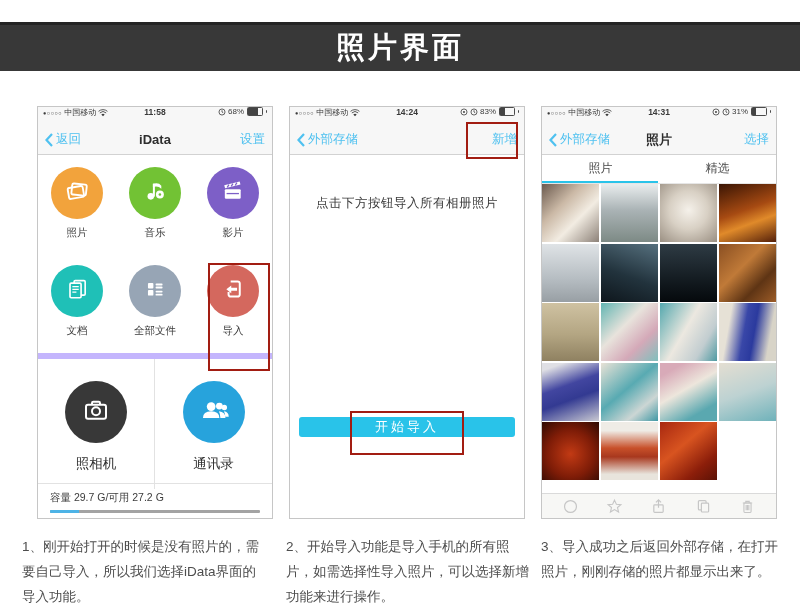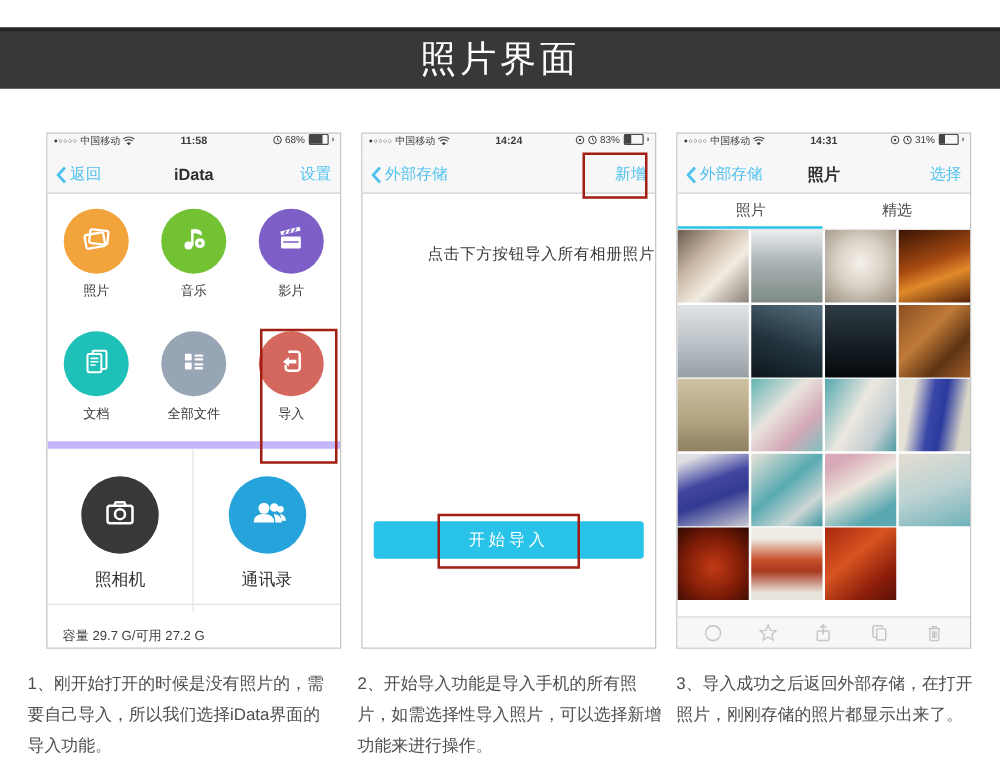--- a/index.html
+++ b/index.html
@@ -1,21 +1,21 @@
 <!DOCTYPE html>
 <html><head>
 <meta charset="utf-8">
 <style>
   html,body{margin:0;padding:0;background:#fff;}
   body{width:800px;height:615px;position:relative;font-family:"Liberation Sans",sans-serif;-webkit-font-smoothing:antialiased;}
   .stage{position:absolute;inset:0;overflow:hidden;}
 
   
   .banner{position:absolute;left:0;top:22px;width:800px;height:46px;background:#383838;border-top:3px solid #242424;display:flex;align-items:center;justify-content:center;}
-  .banner h1{margin:0;color:#fff;font-size:29px;font-weight:normal;letter-spacing:3px;}
+  .banner h1{margin:0;color:#fff;font-size:29px;font-weight:bold;letter-spacing:3px;}
 
   
   .phone{position:absolute;top:106px;width:234px;height:411px;background:#fff;border:1px solid #c6c6c6;overflow:hidden;}
   .phone1{left:37px}.phone2{left:289px}.phone3{left:541px}
 
   
   .statusbar{position:absolute;top:0;left:0;right:0;height:18px;background:#f7f7f7;display:flex;align-items:flex-start;justify-content:space-between;padding:0 5px;box-sizing:border-box;font-size:8px;color:#3a3a3a;}
   .sb-left,.sb-right{display:flex;align-items:center;gap:2px;}
   .sb-signal{font-size:5.5px;letter-spacing:.5px;}
   .sb-carrier{font-size:8px;}
@@ -35,34 +35,34 @@
   .p1-rows{position:absolute;top:48px;left:0;right:0;}
   .p1-row{display:flex;}
   .p1-cell{width:78px;height:98px;display:flex;flex-direction:column;align-items:center;box-sizing:border-box;}
   .circle{width:52px;height:52px;border-radius:50%;margin-top:12px;display:flex;align-items:center;justify-content:center;}
   .cell-label{font-size:10.5px;color:#3a3a3a;margin-top:7px;}
   .p1-row3{position:absolute;top:246px;left:0;right:0;height:130px;border-top:6px solid #c4b5fd;display:flex;}
   .p1-bigcell{width:117px;display:flex;flex-direction:column;align-items:center;box-sizing:border-box;}
   .p1-bigcell:first-child{border-right:1px solid #e2e2e2;}
   .circle-big{width:62px;height:62px;border-radius:50%;margin-top:22px;display:flex;align-items:center;justify-content:center;}
   .bigcell-label{font-size:13.5px;color:#2f2f2f;margin-top:12px;}
-  .capacity{position:absolute;top:376px;left:0;right:0;height:35px;border-top:1px solid #e2e2e2;padding:18px 12px 0;box-sizing:border-box;}
+  .capacity{position:absolute;top:376px;left:0;right:0;height:35px;border-top:1px solid #e2e2e2;padding:7px 12px 0;box-sizing:border-box;}
   .cap-text{font-size:10.5px;color:#3c3c3c;}
   .cap-bar{margin-top:5px;height:2.5px;background:#a3a3a3;border-radius:1px;overflow:hidden;}
   .cap-bar i{display:block;height:100%;background:#4db3e6;}
 
   
   .hl{position:absolute;border:2px solid #a21d12;z-index:6;}
   .hl-import{left:170px;top:156px;width:58px;height:104px;}
   .hl-new{left:176px;top:15px;width:48px;height:33px;}
   .hl-start{left:60px;top:304px;width:110px;height:40px;}
 
   
-  .p2-hint{position:absolute;top:88px;left:0;right:0;text-align:right;font-size:12.5px;color:#3a3a3a;letter-spacing:.5px;}
-  .p2-button{position:absolute;left:9px;right:9px;top:310px;height:30px;background:#29c3e9;border-radius:3px;color:#fff;font-size:13px;letter-spacing:3px;display:flex;align-items:center;justify-content:center;}
+  .p2-hint{position:absolute;top:88px;left:0;right:0;text-align:center;font-size:12.5px;color:#3a3a3a;letter-spacing:.5px;}
+  .p2-button{position:absolute;left:9px;right:9px;top:310px;height:20px;background:#29c3e9;border-radius:3px;color:#fff;font-size:13px;letter-spacing:3px;display:flex;align-items:center;justify-content:center;}
 
   
   .tabs{position:absolute;top:47px;left:0;right:0;height:30px;display:flex;border-bottom:1px solid #e6e6e6;box-sizing:border-box;}
   .tab{flex:1;display:flex;align-items:center;justify-content:center;font-size:12px;color:#4a4a4a;position:relative;}
   .tab-underline{position:absolute;left:0;bottom:0;width:116px;height:2.5px;background:#29c3e9;z-index:2;}
   .photo-grid{position:absolute;top:77px;left:0;width:234px;display:grid;grid-template-columns:repeat(4,57px);grid-auto-rows:58px;gap:1.5px;justify-content:space-between;}
   .tile{width:100%;height:100%;}
   .p3-toolbar{position:absolute;left:0;right:0;bottom:0;height:24px;background:#f7f7f5;border-top:1px solid #dadada;display:flex;align-items:center;justify-content:space-around;padding:0 6px;}
   .tb-icon{display:flex;align-items:center;}
 

